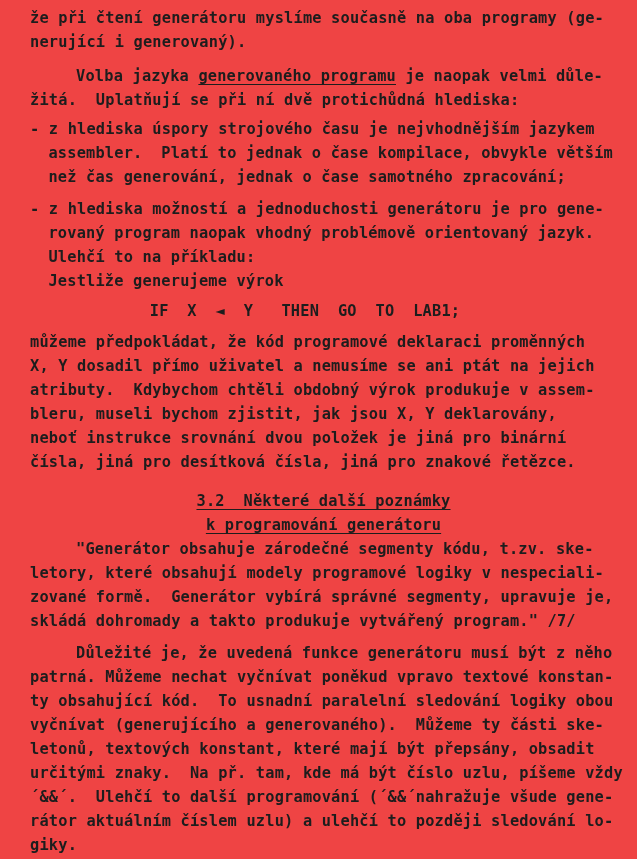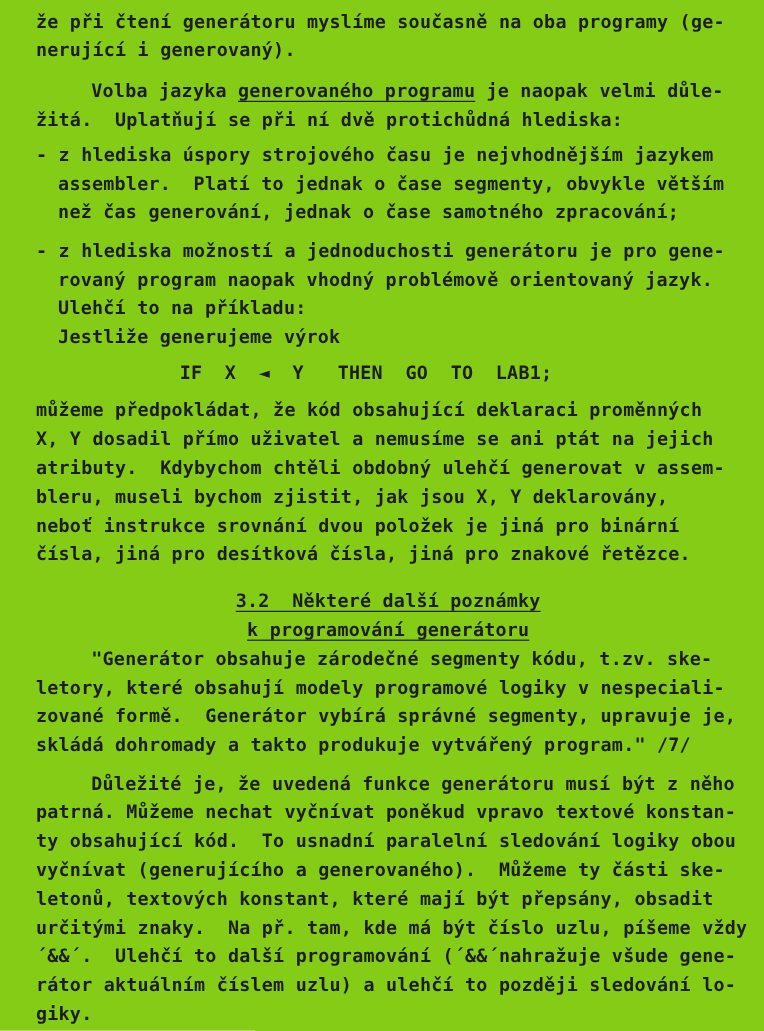--- a/index.html
+++ b/index.html
@@ -10,21 +10,21 @@
   body {
     width: 637px;
     height: 859px;
     overflow: hidden;
   }
   .page {
     box-sizing: border-box;
     width: 637px;
     height: 859px;
     padding: 6px 20px 0 30px;
-    background: #84cc16;
+    background: #ef4444;
     color: #1d1d1d;
     font-family: "DejaVu Sans Mono", "Liberation Mono", monospace;
     font-weight: 700;
     font-size: 15.3px;
     line-height: 24px;
     letter-spacing: 0.2px;
   }
   .line {
     display: block;
     white-space: pre;
@@ -62,37 +62,37 @@
     <span class="line">nerující i generovaný).</span>
   </div>
 
   <div class="para gap-after-volba">
     <span class="line indent5"><span>Volba jazyka </span><span class="u">generovaného programu</span><span> je naopak velmi důle-</span></span>
     <span class="line">žitá.  Uplatňují se při ní dvě protichůdná hlediska:</span>
   </div>
 
   <div class="para gap-after-bullet1">
     <span class="line">- z hlediska úspory strojového času je nejvhodnějším jazykem</span>
-    <span class="line cont2">assembler.  Platí to jednak o čase segmenty, obvykle větším</span>
+    <span class="line cont2">assembler.  Platí to jednak o čase kompilace, obvykle větším</span>
     <span class="line cont2">než čas generování, jednak o čase samotného zpracování;</span>
   </div>
 
   <div class="para gap-after-bullet2">
     <span class="line">- z hlediska možností a jednoduchosti generátoru je pro gene-</span>
     <span class="line cont2">rovaný program naopak vhodný problémově orientovaný jazyk.</span>
     <span class="line cont2">Ulehčí to na příkladu:</span>
     <span class="line cont2">Jestliže generujeme výrok</span>
   </div>
 
   <div class="code-line">IF  X  ◄  Y   THEN  GO  TO  LAB1;</div>
 
   <div class="para gap-after-muzeme">
-    <span class="line">můžeme předpokládat, že kód obsahující deklaraci proměnných</span>
+    <span class="line">můžeme předpokládat, že kód programové deklaraci proměnných</span>
     <span class="line">X, Y dosadil přímo uživatel a nemusíme se ani ptát na jejich</span>
-    <span class="line">atributy.  Kdybychom chtěli obdobný ulehčí generovat v assem-</span>
+    <span class="line">atributy.  Kdybychom chtěli obdobný výrok produkuje v assem-</span>
     <span class="line">bleru, museli bychom zjistit, jak jsou X, Y deklarovány,</span>
     <span class="line">neboť instrukce srovnání dvou položek je jiná pro binární</span>
     <span class="line">čísla, jiná pro desítková čísla, jiná pro znakové řetězce.</span>
   </div>
 
   <div class="heading gap-after-heading">
     <span class="line"><span class="u">3.2  Některé další poznámky</span></span>
     <span class="line"><span class="u">k programování generátoru</span></span>
   </div>
 

